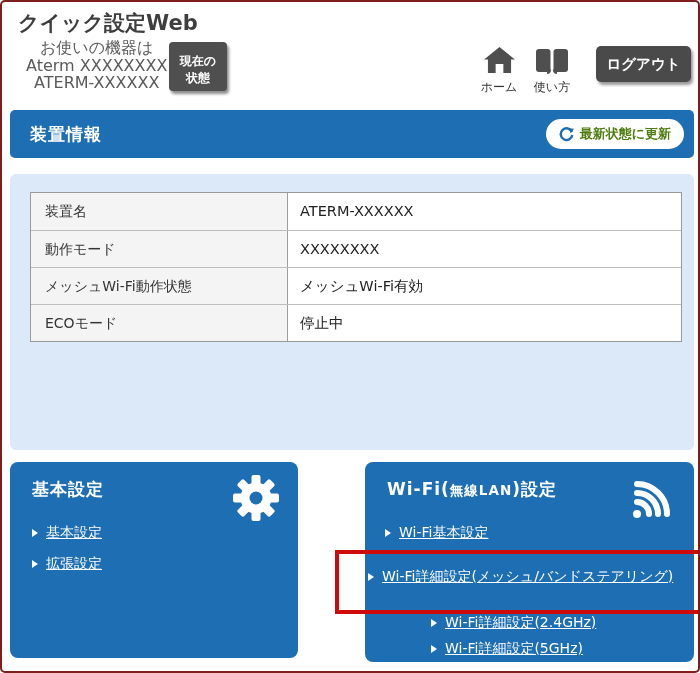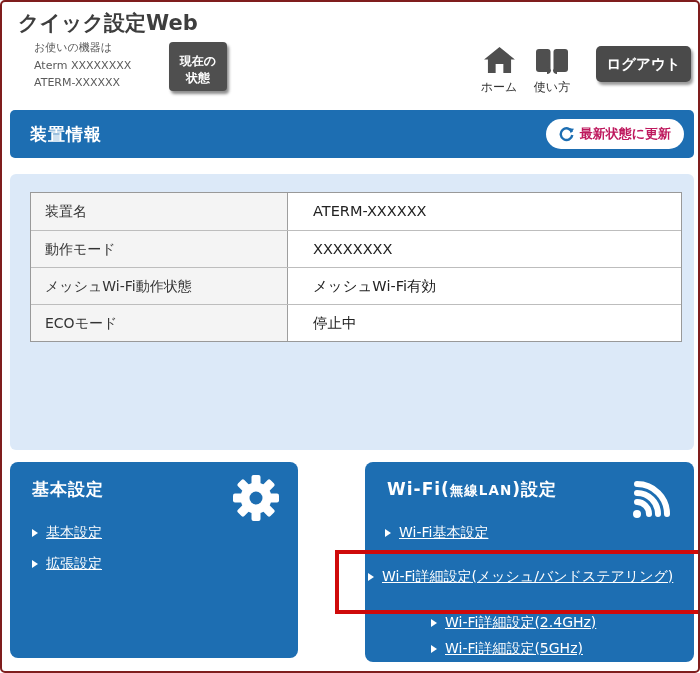--- a/index.html
+++ b/index.html
@@ -1,41 +1,41 @@
 <!DOCTYPE html>
 <html><head>
 <meta charset="utf-8">
 <style>
   html,body{margin:0;padding:0;background:#fff;}
   *{box-sizing:border-box;font-family:"DejaVu Sans","Liberation Sans",sans-serif;}
   .page{position:relative;width:700px;height:673px;background:#fff;border:2px solid #7f1d1d;border-radius:5px;overflow:hidden;}
 
   
   .app-title{position:absolute;left:16px;top:7px;font-size:21px;font-weight:bold;color:#3e3e3e;}
-  .device-info{position:absolute;left:32px;top:37px;font-size:11px;color:#5a5a5a;line-height:17.5px;}
+  .device-info{position:absolute;left:24px;top:37px;font-size:16px;color:#5a5a5a;line-height:17.5px;text-align:center;}
   .status-btn{position:absolute;left:167px;top:40px;width:58px;height:49px;background:#4f4f4f;border:none;
     border-radius:4px;color:#fff;font-size:12px;font-weight:bold;line-height:17px;text-align:center;
     box-shadow:2px 3px 3px rgba(0,0,0,.45);cursor:pointer;padding-top:7px;}
   .hdr-icon-btn{position:absolute;top:45px;display:flex;flex-direction:column;align-items:center;cursor:pointer;background:none;border:none;padding:0;}
   .hdr-icon-btn .lbl{font-size:12px;color:#333;margin-top:2px;white-space:nowrap;}
   .home-btn{left:474px;width:46px;}
   .help-btn{left:524px;top:47px;width:52px;}
   .logout-btn{position:absolute;left:594px;top:44px;width:95px;height:36px;background:#4a4a4a;border:none;
     border-radius:5px;color:#fff;font-size:14.5px;font-weight:bold;box-shadow:2px 3px 3px rgba(0,0,0,.4);cursor:pointer;}
 
   
   .section-bar{position:absolute;left:8px;top:108px;width:684px;height:48px;background:#1d6eb2;border-radius:5px;padding-left:20px;}
   .section-title{position:absolute;left:20px;top:13px;color:#fff;font-size:17px;font-weight:bold;letter-spacing:1px;}
   .refresh-btn{position:absolute;right:10px;top:9px;height:30px;background:#fff;border:none;border-radius:15px;
-    color:#be185d;font-size:13px;font-weight:bold;padding:0 13px;display:flex;align-items:center;gap:6px;cursor:pointer;}
+    color:#4d7c0f;font-size:13px;font-weight:bold;padding:0 13px;display:flex;align-items:center;gap:6px;cursor:pointer;}
 
   
   .light-panel{position:absolute;left:8px;top:172px;width:684px;height:276px;background:#dce9f8;border-radius:6px;}
   .device-table{position:absolute;left:28px;top:190px;width:652px;border:1px solid #999;background:#fff;}
-  .t-row{display:grid;grid-template-columns:257px 1fr;height:37px;border-top:1px solid #bdbdbd;gap:13px;}
+  .t-row{display:grid;grid-template-columns:257px 1fr;height:37px;border-top:1px solid #bdbdbd;}
   .t-row:first-child{border-top:none;}
   .t-label{background:#f4f4f4;border-right:1px solid #9e9e9e;font-size:14px;color:#333;line-height:36px;padding-left:14px;}
   .t-value{background:#fff;font-size:14.5px;color:#222;line-height:36px;padding-left:12px;}
 
   
   .card{position:absolute;background:#1d6eb2;border-radius:8px;color:#fff;}
   .card-basic{left:8px;top:460px;width:288px;height:196px;}
   .card-wifi{left:363px;top:460px;width:329px;height:200px;}
   .card-title{position:absolute;left:22px;top:16px;font-size:17px;font-weight:bold;letter-spacing:1px;white-space:nowrap;}
   .card-title .small{font-size:13.5px;}

